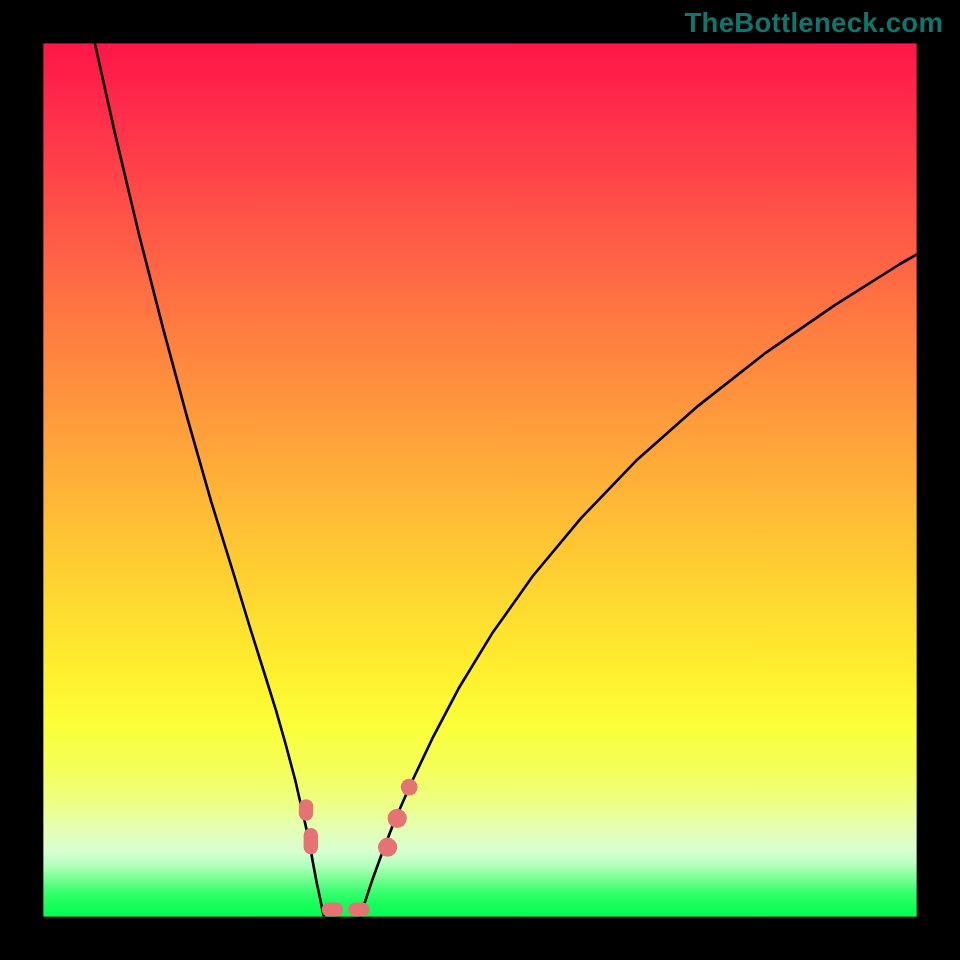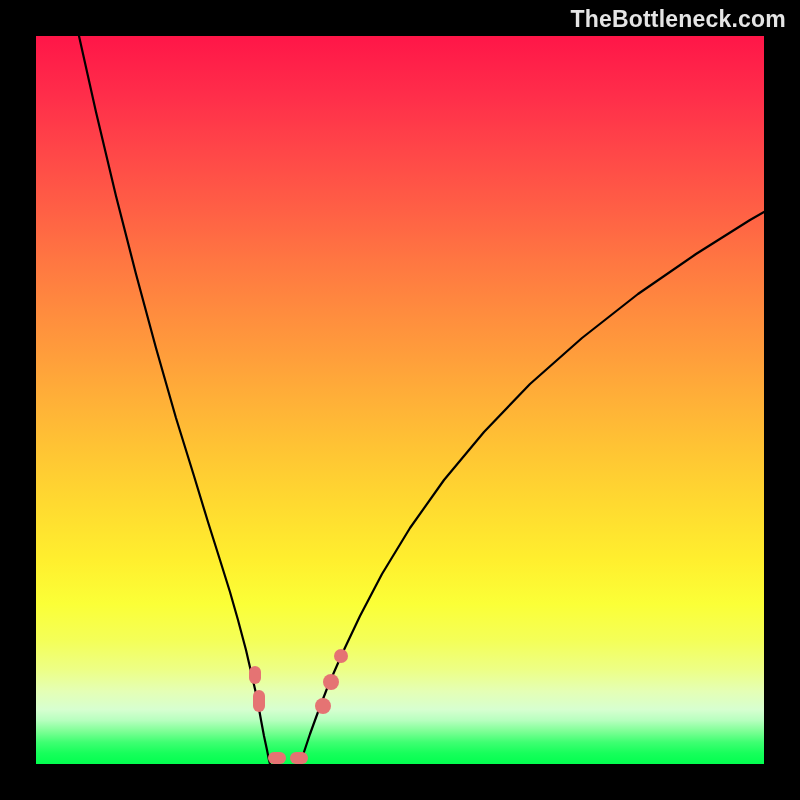--- a/index.html
+++ b/index.html
@@ -53,21 +53,21 @@
       #02ff4f 100%
     );
   }
   .watermark {
     position: absolute;
     top: 6px;
     right: 14px;
     font-family: Arial, Helvetica, sans-serif;
     font-size: 23px;
     font-weight: 600;
-    color: #e5e5e5;
+    color: #0f766e;
     letter-spacing: 0.2px;
     user-select: none;
   }
   svg.curves {
     position: absolute;
     inset: 0;
   }
   .curve {
     fill: none;
     stroke: #000;

